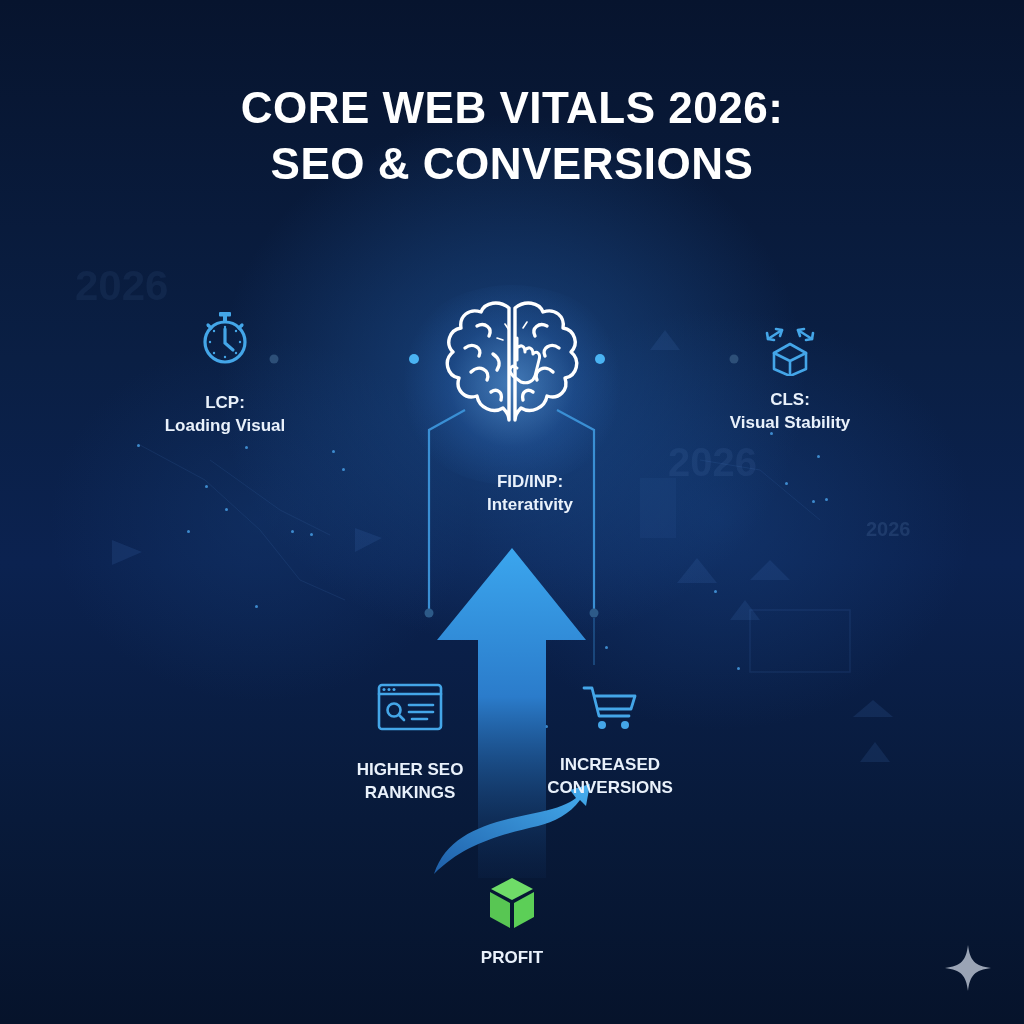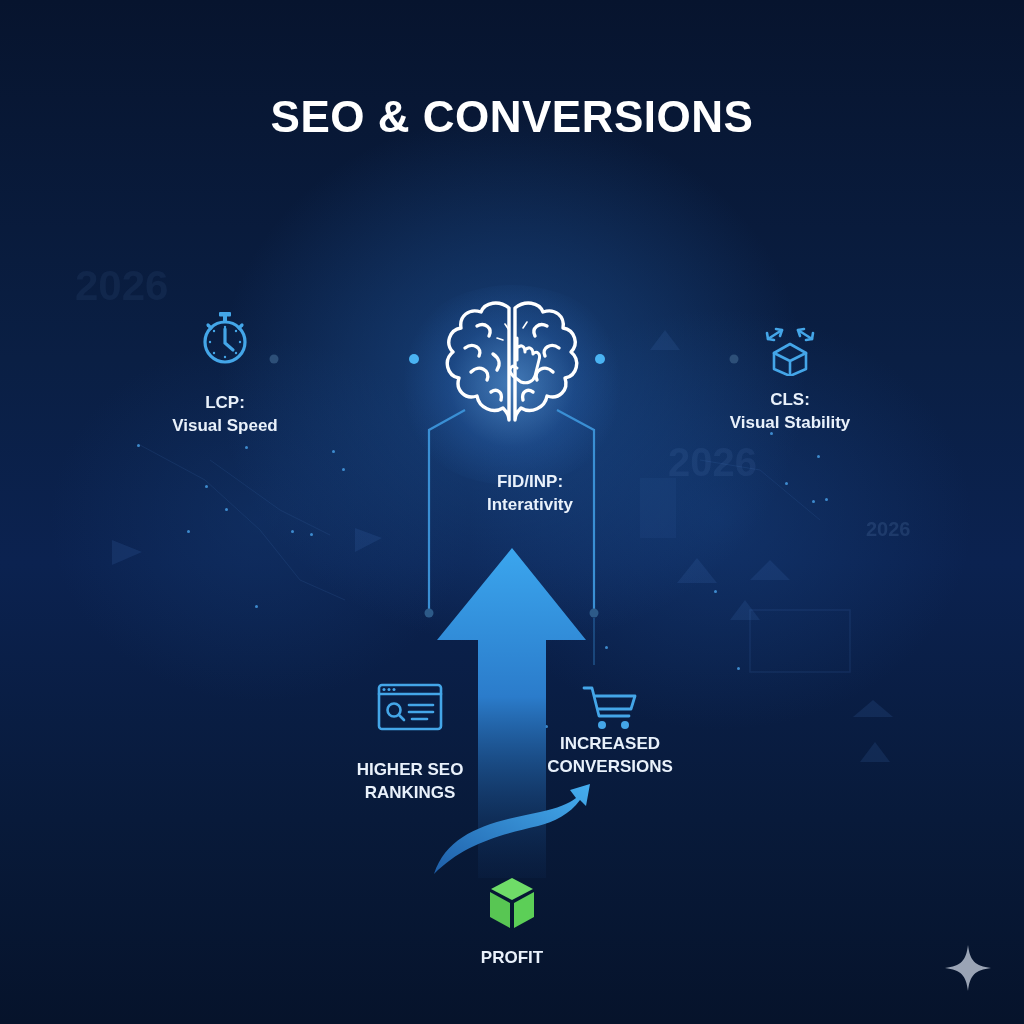--- a/index.html
+++ b/index.html
@@ -76,21 +76,22 @@
   <span class="dot" style="left:812px;top:500px"></span>
   <span class="dot" style="left:825px;top:498px"></span>
   <span class="dot" style="left:714px;top:590px"></span>
   <span class="dot" style="left:737px;top:667px"></span>
   <span class="dot" style="left:545px;top:725px"></span>
   <span class="dot" style="left:605px;top:646px"></span>
   <span class="dot" style="left:518px;top:600px"></span>
 </div>
 
 <div class="abs title" style="top:80px;">
-  <div style="margin-top:9px;">SEO &amp; CONVERSIONS</div>
+  <div>CORE WEB VITALS 2026:</div>
+  <div style="">SEO &amp; CONVERSIONS</div>
 </div>
 
 <div class="abs glow"></div>
 
 <svg class="abs" style="left:0;top:0" width="1024" height="1024">
   <defs>
     <linearGradient id="lineL" x1="0" x2="1">
       <stop offset="0" stop-color="#2a5f96"></stop>
         <stop offset="1" stop-color="#48b0f0"></stop>
     </linearGradient>
@@ -132,21 +133,21 @@
       <circle cx="10" cy="32" r="1.2"></circle>
         <circle cx="40" cy="32" r="1.2"></circle>
       <circle cx="14" cy="21" r="1.2"></circle>
         <circle cx="36" cy="21" r="1.2"></circle>
       <circle cx="14" cy="43" r="1.2"></circle>
         <circle cx="36" cy="43" r="1.2"></circle>
     </g>
   </svg>
   <div class="label" style="margin-top:25px;">
     <div>LCP:</div>
-    <div>Visual Speed</div>
+    <div>Loading Visual</div>
   </div>
 </div>
 
 <div class="abs" style="left:437px;top:298px;">
   <svg width="150" height="128" viewBox="0 0 150 128">
     <g fill="none" stroke="#ffffff" stroke-width="3.4" stroke-linecap="round" stroke-linejoin="round">
 
       <path d="M72,10 C62,2 48,4 44,14 C32,10 22,18 24,30 C12,32 8,46 16,54 C6,62 10,78 22,80 C18,92 28,102 40,98 C42,110 56,116 66,110 C70,114 72,118 72,122 Z"></path>
 
       <path d="M78,10 C88,2 102,4 106,14 C118,10 128,18 126,30 C138,32 142,46 134,54 C144,62 140,78 128,80 C132,92 122,102 110,98 C108,110 94,116 84,110 C80,114 78,118 78,122 Z"></path>
@@ -246,21 +247,21 @@
   <svg width="56" height="46" viewBox="0 0 56 46" style="margin:0 auto;">
     <g fill="none" stroke="#44a6e8" stroke-width="2.8" stroke-linecap="round" stroke-linejoin="round">
       <polyline points="2,2 10,2 17,30 47,30"></polyline>
       <polyline points="13,10 53,10 49,23 16,23"></polyline>
     </g>
     <g fill="#44a6e8">
         <circle cx="20" cy="39" r="4"></circle>
         <circle cx="43" cy="39" r="4"></circle>
       </g>
   </svg>
-  <div class="label label-caps" style="">
+  <div class="label label-caps" style="margin-top:21px;">
     <div>INCREASED</div>
     <div>CONVERSIONS</div>
   </div>
 </div>
 
 <div class="abs" style="left:437px;top:876px;width:150px;">
   <svg width="50" height="54" viewBox="0 0 50 54" style="margin:0 auto;">
     <polygon points="25,2 46,13 25,24 4,13" fill="#6fdc68"></polygon>
     <polygon points="3,16 23,27 23,52 3,41" fill="#58c653"></polygon>
     <polygon points="47,16 27,27 27,52 47,41" fill="#5ccf57"></polygon>

